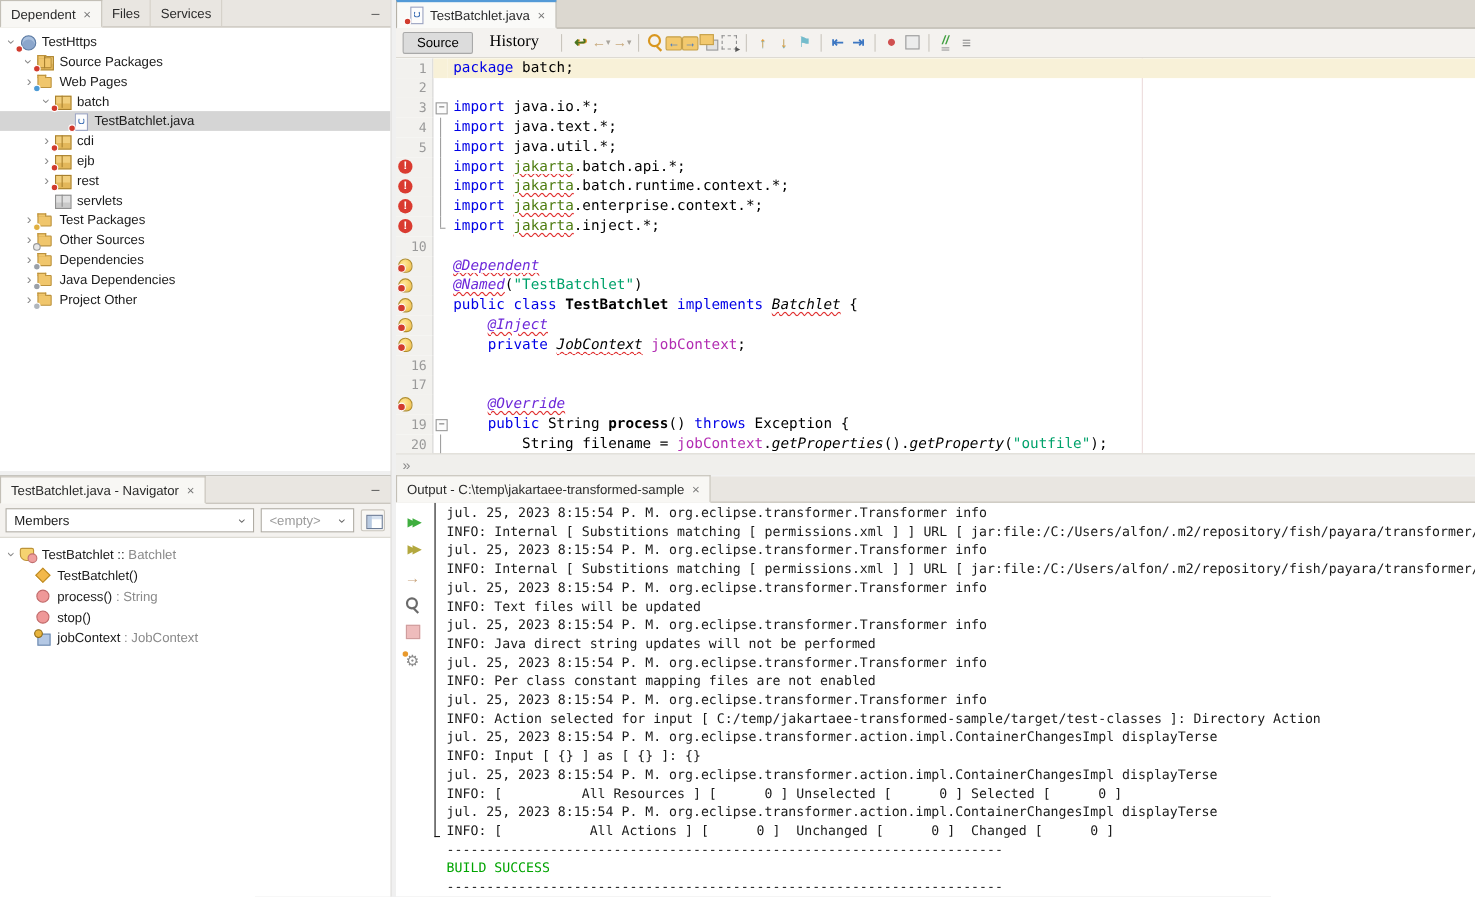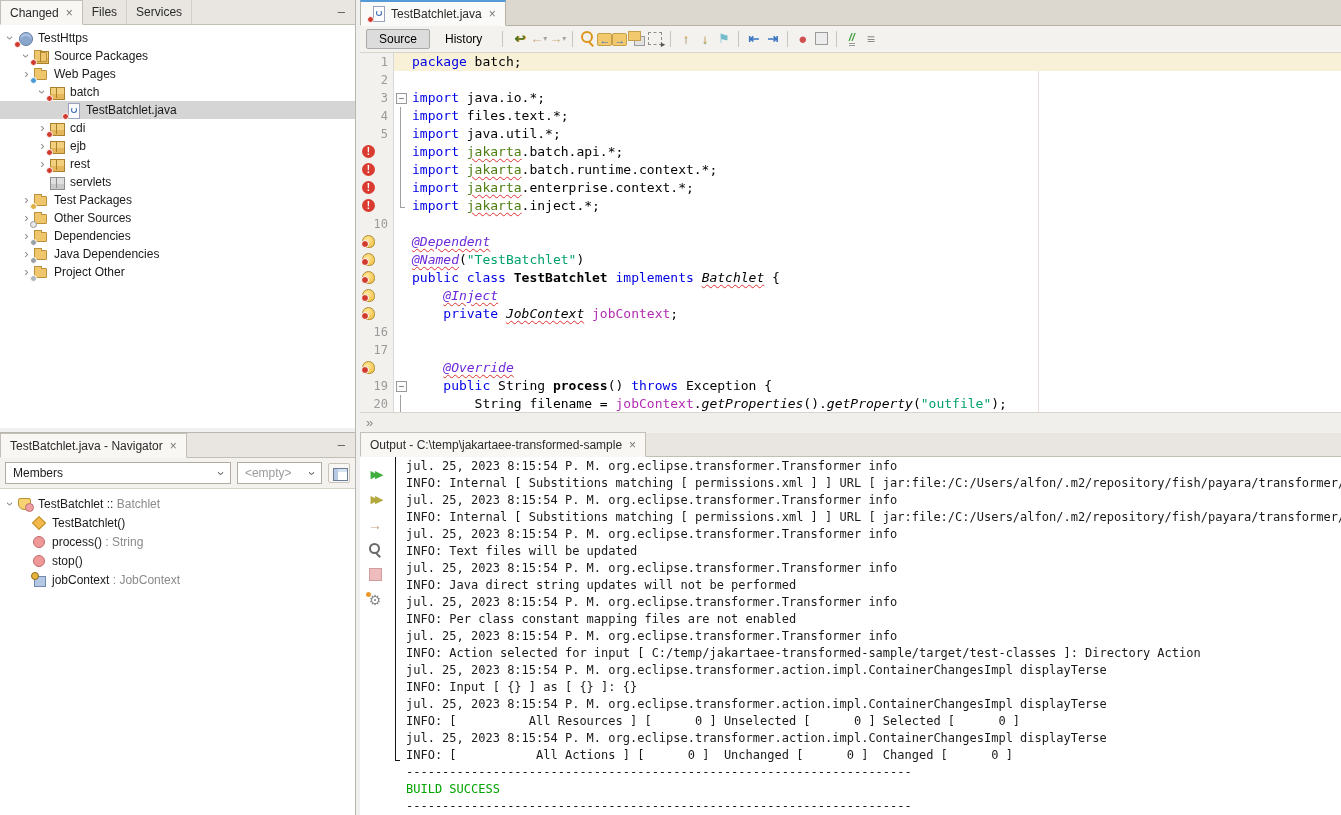--- a/index.html
+++ b/index.html
@@ -66,21 +66,21 @@
   .ic-field::after { content:""; position:absolute; left:0; top:0; width:6px; height:6px; border-radius:50%; background:#e8b43c; border:1px solid #8d6a1a; }
 
   
   #right { flex:1; display:flex; flex-direction:column; background:#f0f0f0; border-left:4px solid #f0f0f0; }
   #editor { height:432px; display:flex; flex-direction:column; background:#fff; }
   .etabs { height:26px; background:#dcd8d0; border-bottom:1px solid #b5b1a7; }
   .etabs .tab.act { background:#fafaf8; border:1px solid #b5b1a7; border-top:2px solid #539ad7; border-bottom:1px solid #fafaf8; height:26px; }
 
   #ed-toolbar { display:flex; align-items:center; height:27px; background:#f4f2ef; border-bottom:1px solid #d8d4cc; padding:0 6px; gap:2px; }
   .srcbtn { font-family:inherit; font-size:12px; height:20px; padding:0 12px; border:1px solid #a9a9a9; background:#dcdcdc; border-radius:2px; }
-  .histbtn { font-family:Liberation Sans, sans-serif; font-size:12px; height:20px; padding:0 12px; border:1px solid transparent; background:transparent; }
+  .histbtn { font-family:Liberation Serif, serif; font-size:15px; height:20px; padding:0 12px; border:1px solid transparent; background:transparent; }
   .tsep { width:1px; height:16px; background:#c9c5bd; margin:0 5px; }
   .tbi { width:19px; height:19px; display:inline-flex; align-items:center; justify-content:center; position:relative; font-size:13px; }
   .ic-jump-last-edit::before { content:"↩"; color:#49741f; font-weight:bold; text-shadow:1px 0 #e8992c; }
   .ic-back::before { content:"←"; color:#c8ab7e; font-weight:bold; }
   .ic-back::after, .ic-forward::after { content:"▾"; color:#a8a49c; font-size:8px; }
   .ic-forward::before { content:"→"; color:#c8ab7e; font-weight:bold; }
   .mag::before { content:""; position:absolute; left:3px; top:2px; width:8px; height:8px; border:2px solid currentColor; border-radius:50%; }
   .mag::after { content:""; position:absolute; left:11px; top:12px; width:6px; height:2px; background:currentColor; transform:rotate(45deg); transform-origin:left center; }
   .ic-find { color:#d9971f; }
   .ic-find-prev, .ic-find-next { background:#f3c96e; border:1px solid #c5a04a; border-radius:2px; width:15px; height:13px; margin-top:2px; color:#2f6fd0; font-size:11px; font-weight:bold; }
@@ -151,21 +151,21 @@
   .cline.ok { color:#00a400; }
 </style>
 </head>
 <body>
 
 <div id="root">
   <div id="left">
     <div id="projects">
       <div class="tabbar" id="proj-tabbar">
           <div class="tab act">
-            <span class="tlab">Changed</span>
+            <span class="tlab">Dependent</span>
             <span class="tclose">×</span>
           </div>
           <div class="tab">
             <span class="tlab">Files</span>
           </div>
           <div class="tab">
             <span class="tlab">Services</span>
           </div>
           <span class="minbtn">–</span>
         </div>
@@ -396,21 +396,21 @@
             <span class="codeln"></span>
           </div>
           <div class="crow">
             <span class="gut">3</span>
             <span class="fold fm"></span>
             <span class="codeln"><span class="sg k">import</span><span class="sg p"> java.io.*;</span></span>
           </div>
           <div class="crow">
             <span class="gut">4</span>
             <span class="fold fl"></span>
-            <span class="codeln"><span class="sg k">import</span><span class="sg p"> files.text.*;</span></span>
+            <span class="codeln"><span class="sg k">import</span><span class="sg p"> java.text.*;</span></span>
           </div>
           <div class="crow">
             <span class="gut">5</span>
             <span class="fold fl"></span>
             <span class="codeln"><span class="sg k">import</span><span class="sg p"> java.util.*;</span></span>
           </div>
           <div class="crow">
             <span class="gut">
               <span class="gicon err"></span>
             </span>

